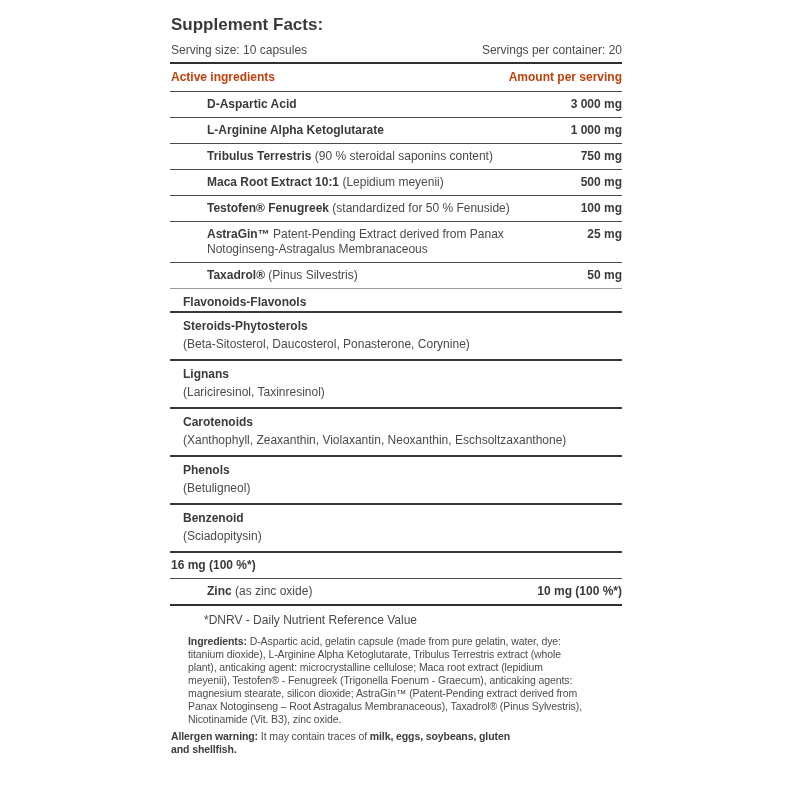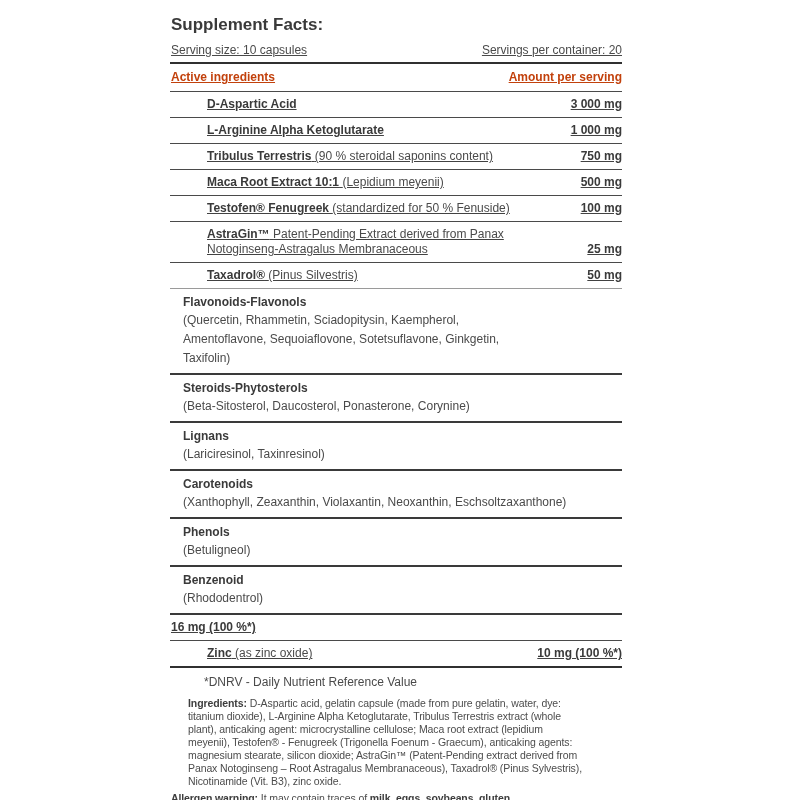--- a/index.html
+++ b/index.html
@@ -23,22 +23,20 @@
   .title {
     font-size: 17px;
     font-weight: bold;
     color: #3a3a3a;
     line-height: 21px;
     margin: 0 0 4px 1px;
   }
   .split {
     display: flex;
     justify-content: space-between;
-    align-items: flex-end;
-    text-decoration: underline;
   }
   .serving-row {
     font-size: 12px;
     color: #4a4a4a;
     padding: 4px 0 5px 1px;
     border-bottom: 2px solid #303030;
   }
   .header-row {
     font-size: 12px;
     font-weight: bold;
@@ -147,25 +145,20 @@
     <div class="cell-amt">25 mg</div>
   </div>
 
   <div class="frow split light-sep">
     <div class="cell-name"><span class="nm">Taxadrol®</span> <span class="note">(Pinus Silvestris)</span></div>
     <div class="cell-amt">50 mg</div>
   </div>
 
   <div class="group">
     <div class="g-head">Flavonoids-Flavonols</div>
-    <div class="g-comp">
-      <div>(Quercetin, Rhammetin, Sciadopitysin, Kaempherol,</div>
-      <div>Amentoflavone, Sequoiaflovone, Sotetsuflavone, Ginkgetin,</div>
-      <div>Taxifolin)</div>
-    </div>
   </div>
 
   <div class="group">
     <div class="g-head">Steroids-Phytosterols</div>
     <div class="g-comp">
       <div>(Beta-Sitosterol, Daucosterol, Ponasterone, Corynine)</div>
     </div>
   </div>
 
   <div class="group">
@@ -185,21 +178,21 @@
   <div class="group">
     <div class="g-head">Phenols</div>
     <div class="g-comp">
       <div>(Betuligneol)</div>
     </div>
   </div>
 
   <div class="group">
     <div class="g-head">Benzenoid</div>
     <div class="g-comp">
-      <div>(Rhododentrol)</div>
+      <div>(Sciadopitysin)</div>
     </div>
   </div>
 
   <div class="frow split">
     <div class="cell-amt">16 mg (100 %*)</div>
   </div>
 
   <div class="frow split strong-sep">
     <div class="cell-name"><span class="nm">Zinc</span> <span class="note">(as zinc oxide)</span></div>
     <div class="cell-amt">10 mg (100 %*)</div>

